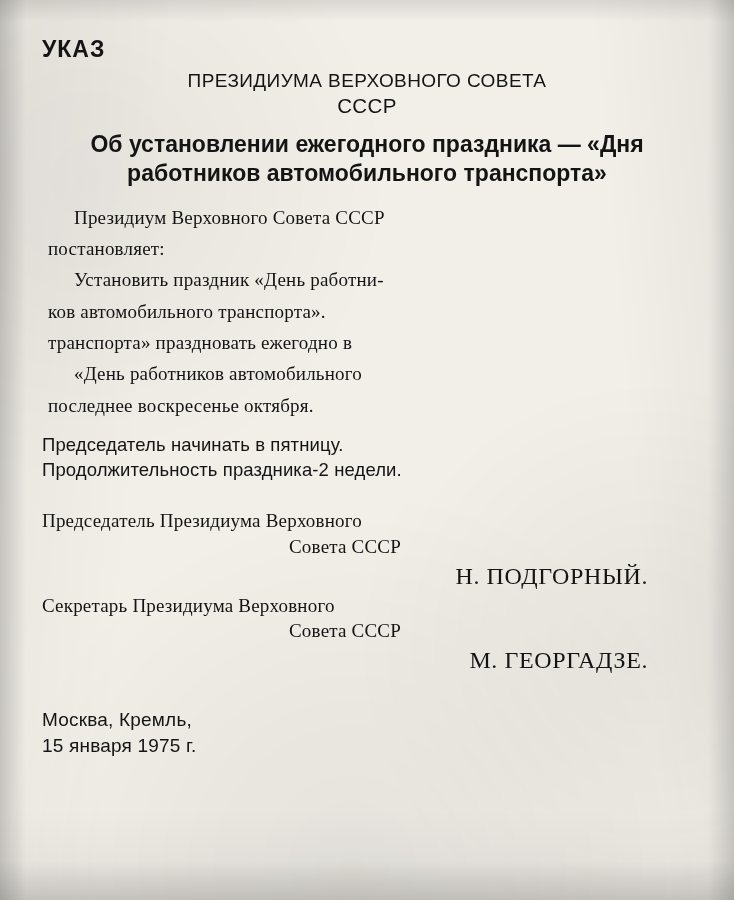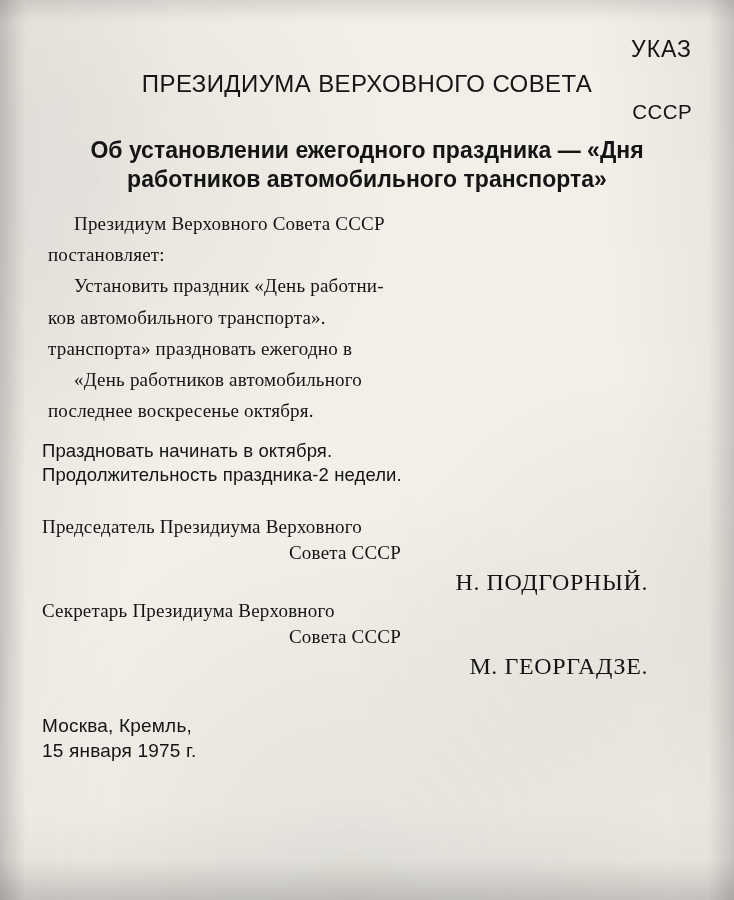--- a/index.html
+++ b/index.html
@@ -48,39 +48,39 @@
 
   .content {
     position: absolute;
     left: 34px;
     top: 26px;
     width: 650px;
     color: #141414;
   }
 
   .decree-title {
-    text-align: right;
-    font-family: "Liberation Sans", sans-serif;
-    font-weight: normal;
+    text-align: left;
+    font-family: "Liberation Sans", sans-serif;
+    font-weight: bold;
     font-size: 23px;
     letter-spacing: 1px;
     margin: 0 0 7px 0;
   }
 
   .decree-subtitle {
     text-align: center;
     font-family: "Liberation Sans", sans-serif;
-    font-size: 24px;
+    font-size: 19px;
     letter-spacing: 0.4px;
     line-height: 1.16;
     margin: 0 0 2px 0;
   }
 
   .decree-org {
-    text-align: right;
+    text-align: center;
     font-family: "Liberation Sans", sans-serif;
     font-size: 20.5px;
     letter-spacing: 0.4px;
     margin: 0 0 12px 0;
   }
 
   .decree-heading {
     text-align: center;
     font-family: "Liberation Sans", sans-serif;
     font-weight: bold;
@@ -202,21 +202,21 @@
         <p class="para">постановляет:</p>
         <p class="para indent">Установить праздник «День работни-</p>
         <p class="para">ков автомобильного транспорта».</p>
         <p class="para">транспорта» праздновать ежегодно в</p>
         <p class="para indent">«День работников автомобильного</p>
         <p class="para">последнее воскресенье октября.</p>
       </div>
 
       <div class="gap-small"></div>
 
-      <p class="sans-line">Праздновать начинать в октября.</p>
+      <p class="sans-line">Председатель начинать в пятницу.</p>
       <p class="sans-line">Продолжительность праздника-2 недели.</p>
 
       <div class="gap-med"></div>
 
       <div class="sign-block">
         <p class="sign-line-left">Председатель Президиума Верховного</p>
         <p class="sign-line-right">Совета СССР</p>
         <p class="sign-name">Н. ПОДГОРНЫЙ.</p>
       </div>
 

